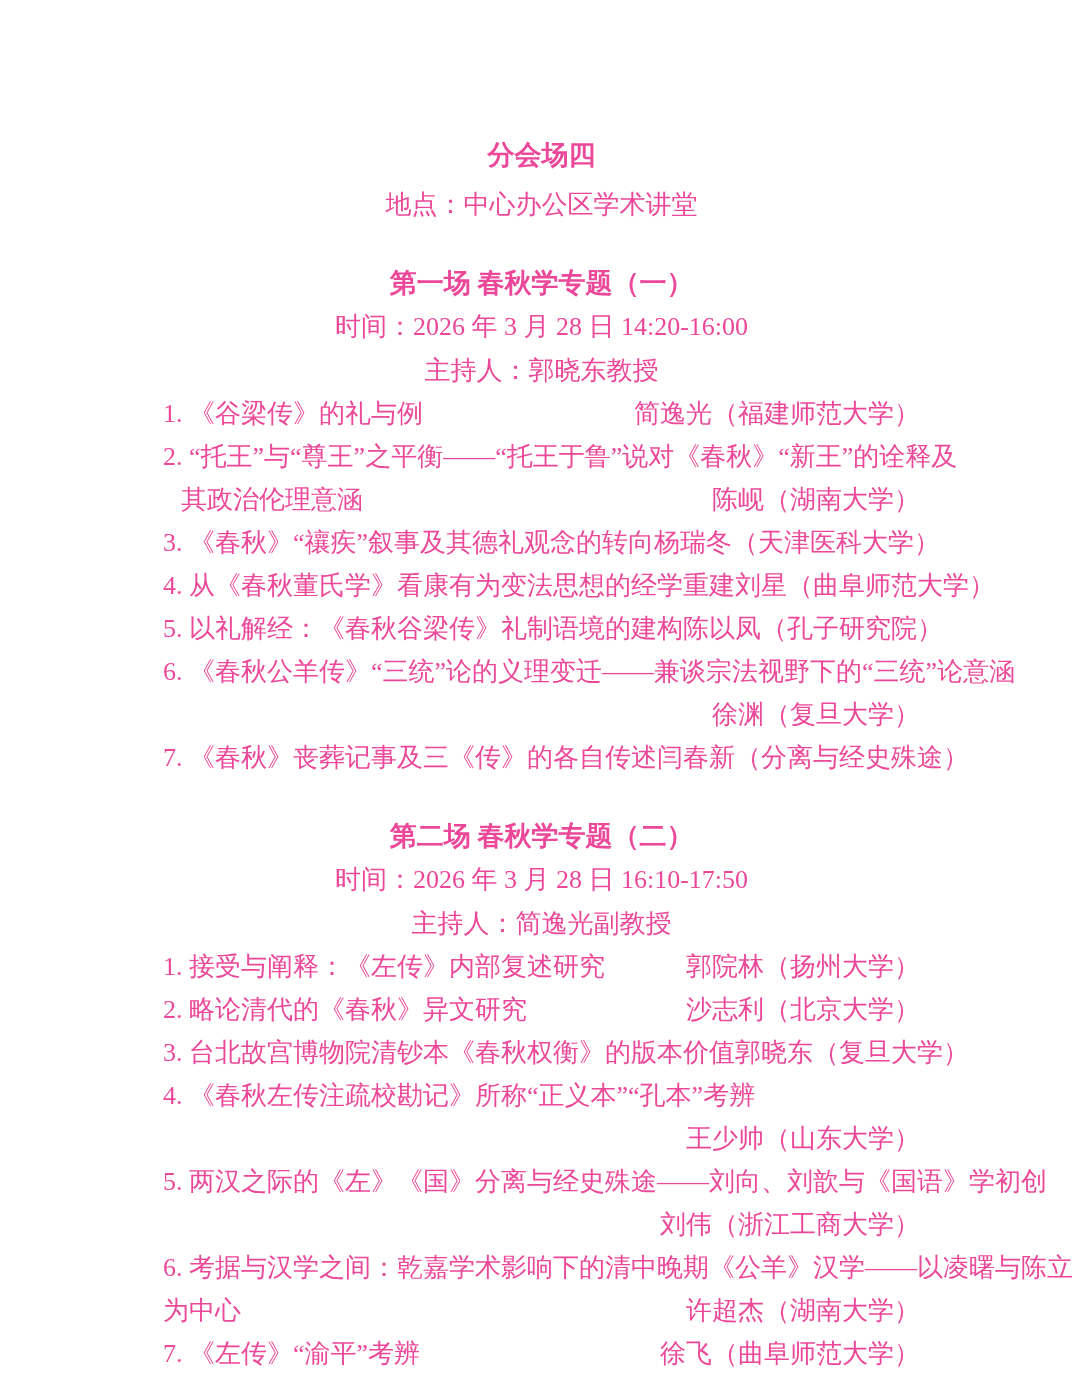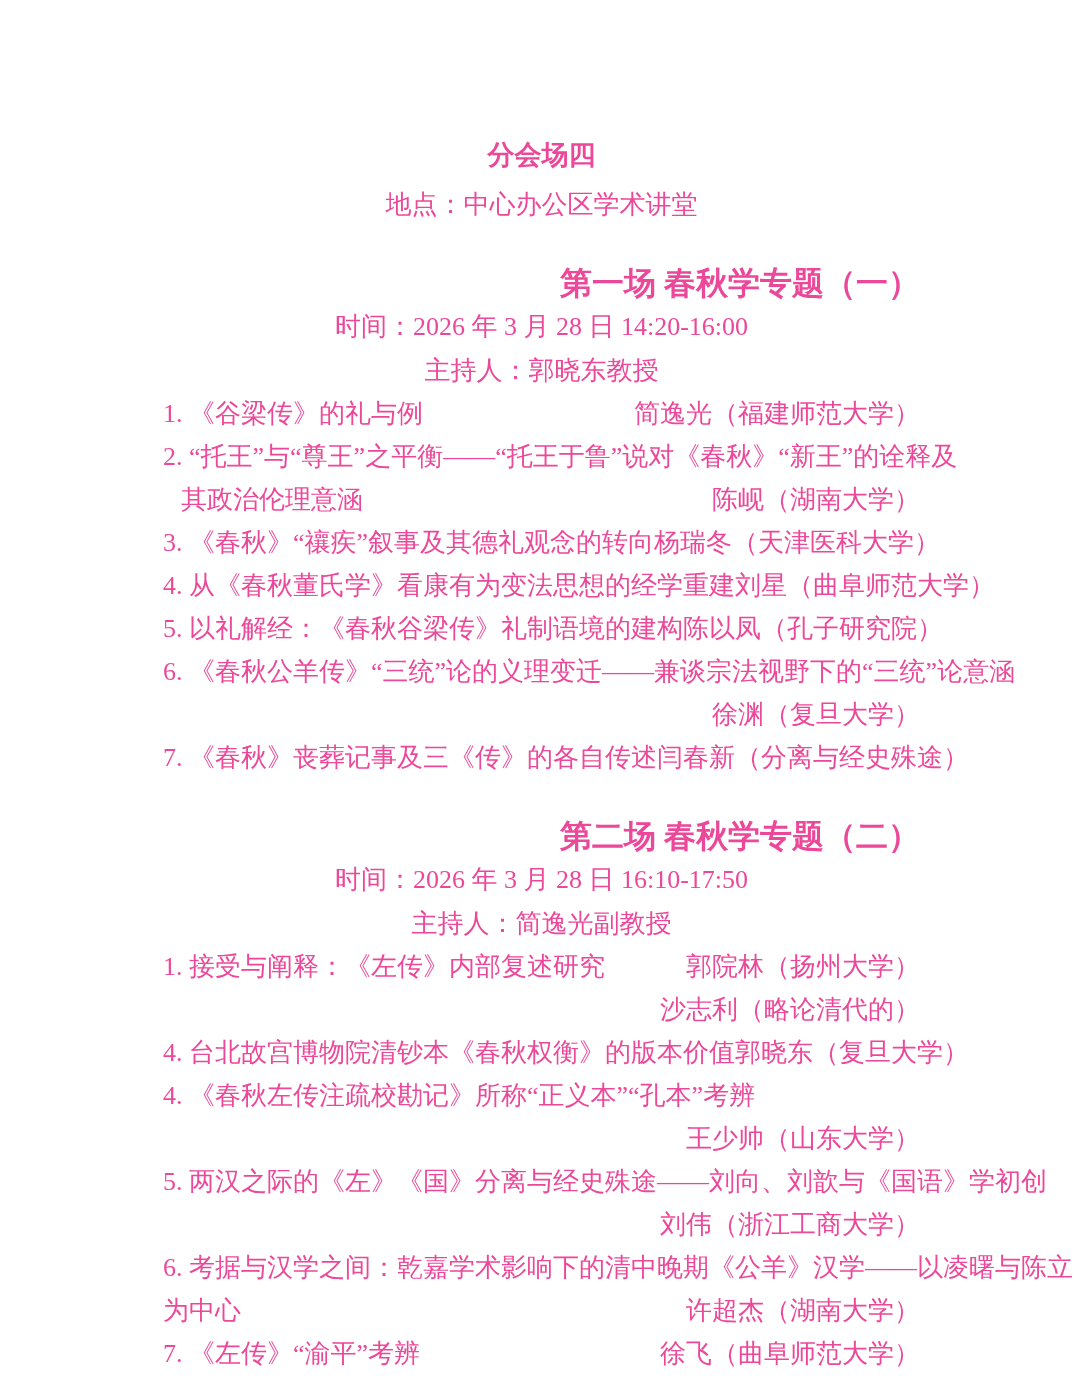--- a/index.html
+++ b/index.html
@@ -32,22 +32,21 @@
   }
   .location {
     margin-top: 6px;
   }
   .session {
     margin-top: 0;
   }
   .session-header {
     margin-top: 36px;
     font-weight: bold;
-    font-size: 32px;
-    text-align: right;
+    font-size: 27px;
   }
   .session-time {
     margin-top: 0;
   }
   .session-chair {
     margin-top: 1px;
   }
   .items {
     margin-top: 0;
   }
@@ -128,24 +127,25 @@
       <div class="center session-header">第二场 春秋学专题（二）</div>
       <div class="center session-time">时间：2026 年 3 月 28 日 16:10-17:50</div>
       <div class="center session-chair">主持人：简逸光副教授</div>
 
       <div class="items">
         <div class="line">
           <span class="t">1. 接受与阐释：《左传》内部复述研究</span>
           <span class="a">郭院林（扬州大学）</span>
         </div>
         <div class="line">
-          <span class="a">沙志利（略论清代的）</span>
+          <span class="t">2. 略论清代的《春秋》异文研究</span>
+          <span class="a">沙志利（北京大学）</span>
         </div>
         <div class="line">
-          <span class="t">4. 台北故宫博物院清钞本《春秋权衡》的版本价值</span>
+          <span class="t">3. 台北故宫博物院清钞本《春秋权衡》的版本价值</span>
           <span class="a">郭晓东（复旦大学）</span>
         </div>
         <div class="line">
           <span class="t">4. 《春秋左传注疏校勘记》所称“正义本”“孔本”考辨</span>
           <span class="a"></span>
         </div>
         <div class="line">
           <span class="t"></span>
           <span class="a">王少帅（山东大学）</span>
         </div>

